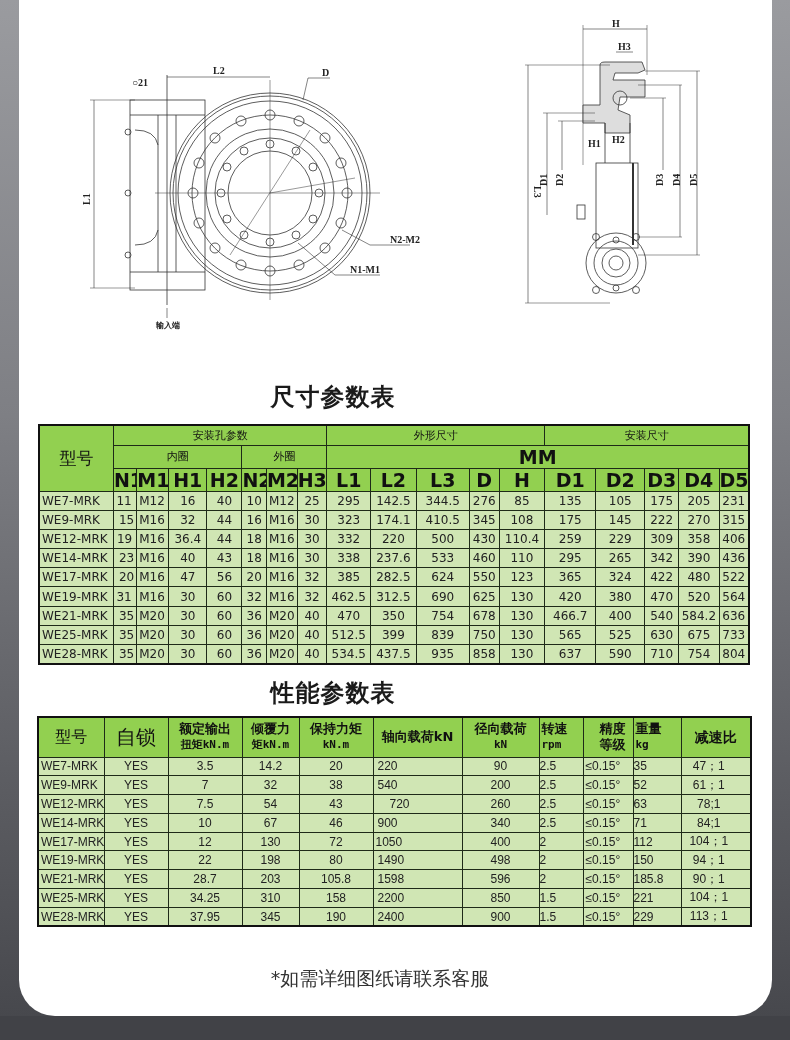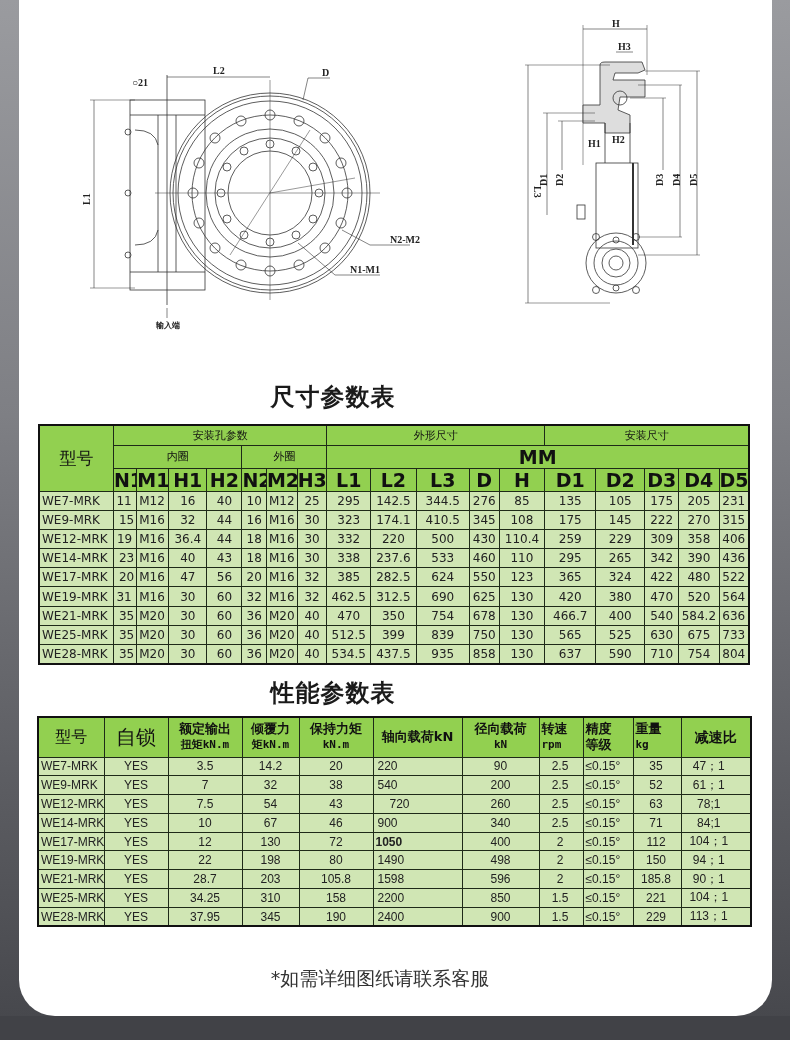--- a/index.html
+++ b/index.html
@@ -57,21 +57,21 @@
   #dim-table th.grp { font-size: 11px; font-weight: normal; }
   #dim-table th.model-h { font-size: 17px; font-weight: normal; }
   #dim-table td { font-size: 12px; height: 19.2px; }
   #dim-table td.model { font-size: 12px; }
 
   #perf-table { left: 37px; top: 716px; width: 713px; border: 2px solid #111; }
   #perf-table th { font-size: 13px; height: 40px; font-weight: bold; line-height: 16px; white-space: normal; }
   #perf-table th.big { font-size: 16px; font-weight: normal; }
   #perf-table th .unit { font-family: "DejaVu Sans Mono", monospace; font-size: 11px; font-weight: bold; }
   #perf-table td { font-size: 12px; height: 18.8px; font-family: "Liberation Sans", sans-serif; }
-  #perf-table td.right { text-align: center; padding-right: 2px; }
+  #perf-table td.right { text-align: left; padding-right: 2px; }
   #perf-table td.left { text-align: left; padding-left: 2px; }
   #perf-table td.ratio { text-align: center; padding-right: 14px; }
 
   .footnote {
     position: absolute; left: 0; width: 760px; top: 966px; text-align: center;
     font-size: 19px; color: #333; font-family: "DejaVu Sans", sans-serif;
   }
 </style>
 </head>
 <body>
@@ -498,21 +498,21 @@
       </th>
       <th>轴向载荷kN</th>
       <th>
         <div>径向载荷</div>
         <div class="unit">kN</div>
       </th>
       <th style="text-align:left; padding-left:2px;">
         <div>转速</div>
         <div class="unit">rpm</div>
       </th>
-      <th style="text-align:left; padding-left:2px;">
+      <th style="text-align:left; padding-left:16px;">
         <div>精度</div>
         <div>等级</div>
       </th>
       <th style="text-align:left; padding-left:2px;">
         <div>重量</div>
         <div class="unit">kg</div>
       </th>
       <th style="font-size:14px">减速比</th>
     </tr>
   </thead>
@@ -568,21 +568,21 @@
         <td class="left">≤0.15°</td>
         <td class="right">71</td>
         <td class="ratio">84;1</td>
       </tr>
       <tr>
         <td class="left">WE17-MRK</td>
         <td>YES</td>
         <td>12</td>
         <td>130</td>
         <td>72</td>
-        <td class="left" style=" font-weight: bold;">1050</td>
+        <td class="left" style="">1050</td>
         <td>400</td>
         <td class="right">2</td>
         <td class="left">≤0.15°</td>
         <td class="right">112</td>
         <td class="ratio">104；1</td>
       </tr>
       <tr>
         <td class="left">WE19-MRK</td>
         <td>YES</td>
         <td>22</td>

